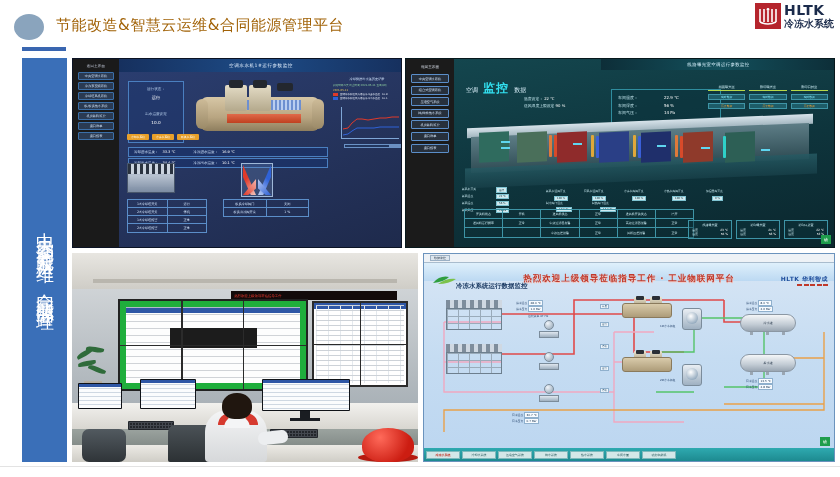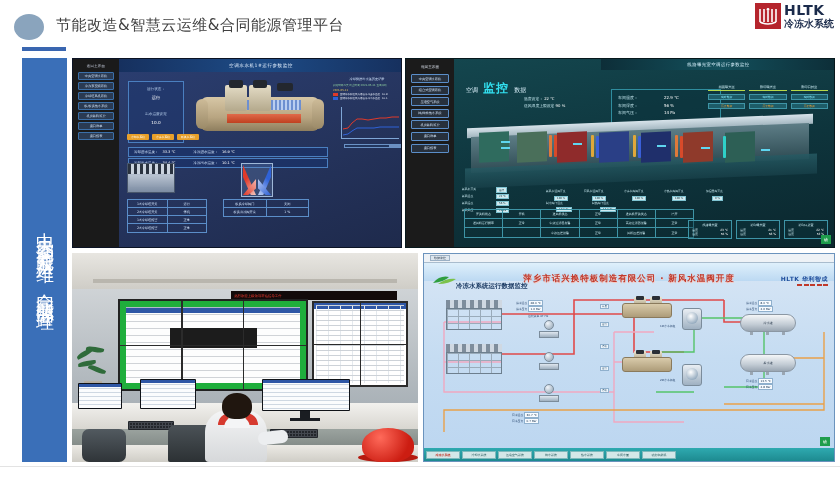--- a/index.html
+++ b/index.html
@@ -12,21 +12,21 @@
   }
 
   
   .header { position: absolute; left: 0; top: 0; width: 840px; height: 50px; background: #fff; }
   .header-bullet {
     position: absolute; left: 14px; top: 14px; width: 30px; height: 26px;
     border-radius: 50%; background: #8aa4bd;
   }
   .header-title {
     position: absolute; left: 56px; top: 16px;
-    font-size: 15px; color: #404040; letter-spacing: .5px; white-space: nowrap;
+    font-size: 15px; color: #a16207; letter-spacing: .5px; white-space: nowrap;
   }
   .logo { position: absolute; right: 6px; top: 3px; display: flex; align-items: center; }
   .logo-mark {
     width: 26px; height: 26px; background: #b5252d; position: relative;
     display: flex; align-items: center; justify-content: center;
   }
   .logo-mark svg { display:block; }
   .logo-text { margin-left: 3px; line-height: 1; }
   .logo-en { font-size: 14px; font-weight: bold; color: #1b2b4b; letter-spacing: .5px; }
   .logo-cn { font-size: 10px; font-weight: bold; color: #1b2b4b; letter-spacing: 0px; margin-top: 2px;}
@@ -755,21 +755,21 @@
 
   <div class="br-tabbar">
     <div class="br-tab">数据监控</div>
   </div>
 
   <div class="br-titlebar">
     <svg class="br-logo-leaf" viewBox="0 0 26 10">
       <path d="M1 8 Q8 0 17 2 Q12 7 1 8 Z" fill="#2f9e3f"></path>
       <path d="M6 9 Q14 3 24 4 Q17 9 6 9 Z" fill="#7bc24a"></path>
     </svg>
-    <div class="br-maintitle">萍乡市话兴换特板制造有限公司 · 新风水温阀开度</div>
+    <div class="br-maintitle">热烈欢迎上级领导莅临指导工作 · 工业物联网平台</div>
     <div class="br-rightlogo">HLTK 华利智成</div>
     <div class="br-rightlogo-bars">
         <i></i>
         <i></i>
         <i></i>
         <i></i>
         <i></i>
       </div>
   </div>
   <div class="br-sub">冷冻水系统运行数据监控</div>

